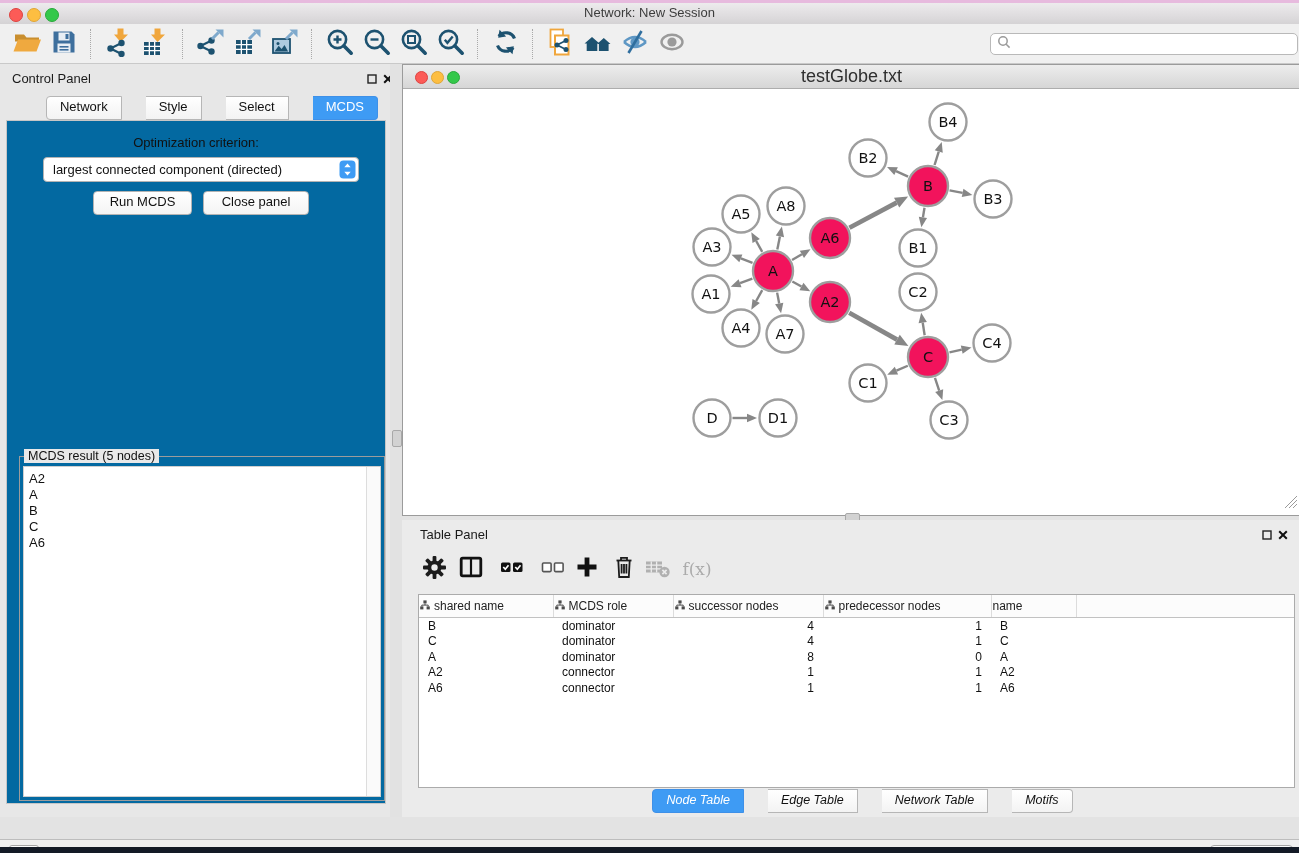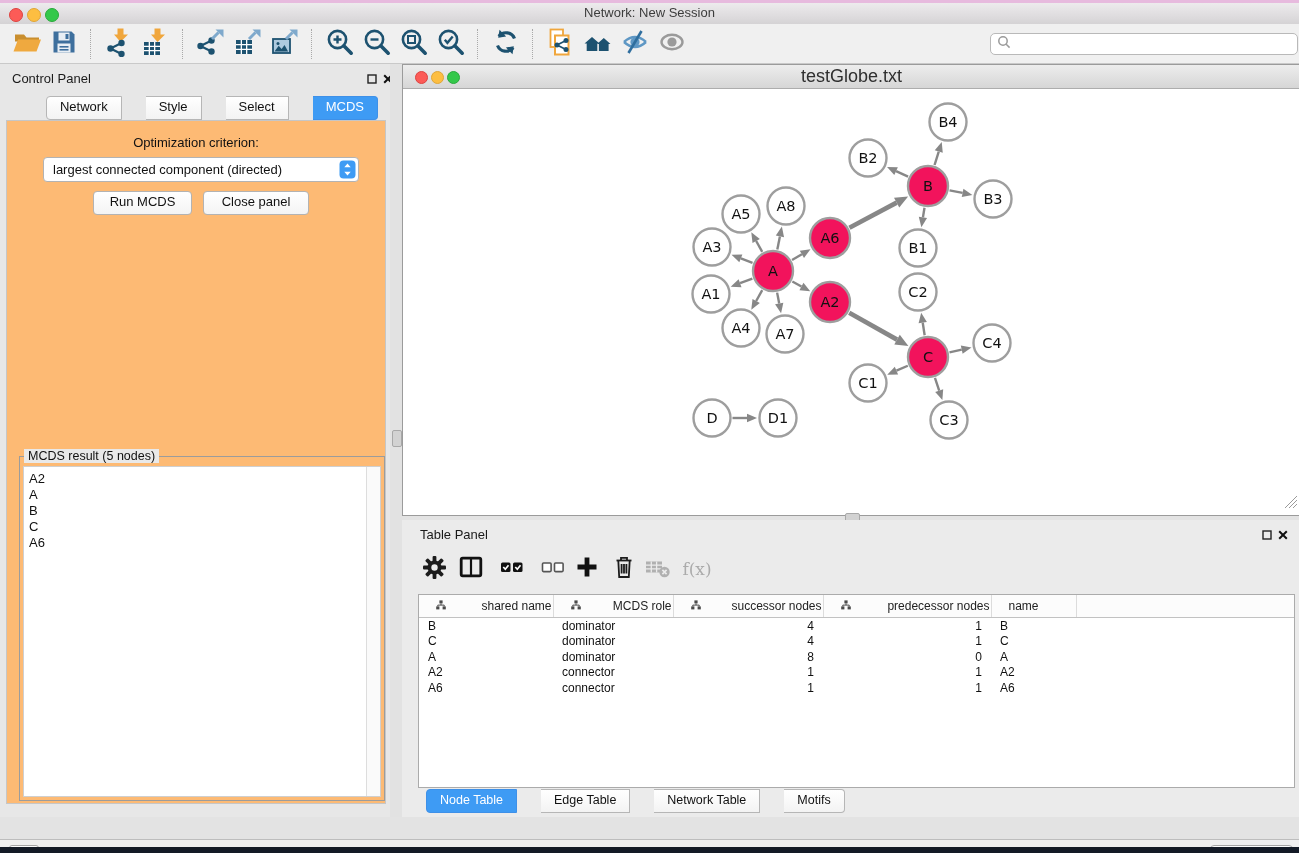--- a/index.html
+++ b/index.html
@@ -28,21 +28,21 @@
 
   
   .control-panel{left:0;top:64px;width:390px;height:753px;background:#e7e7e7;padding-left:10px;}
   .panel-title{position:absolute;left:12px;top:7px;font-size:13px;color:#1a1a1a;}
   .panel-icon-btn{position:absolute;top:8px;width:13px;height:13px;display:flex;align-items:center;justify-content:center;}
   .seg-row{position:absolute;left:0;width:100%;display:flex;justify-content:center;}
   .seg{height:22px;padding:0 13px;background:linear-gradient(#ffffff,#f3f3f3);border:1px solid #b6b6b6;border-left:none;font-size:13px;line-height:20px;color:#111;margin-left:24px;}
   .seg:first-child{border-left:1px solid #b6b6b6;border-radius:4px 0 0 4px;}
   .seg:last-child{border-radius:0 4px 4px 0;}
   .seg.active{background:#3e9bf4;border-color:#3e90e8;color:#fff;}
-  .cp-body{position:absolute;left:6px;top:56px;width:378px;height:682px;background:#fdba74;border:1px solid #c6c6c6;}
+  .cp-body{position:absolute;left:6px;top:56px;width:378px;height:682px;background:#0369a1;border:1px solid #c6c6c6;}
   .opt-label{position:absolute;left:0;top:14px;width:100%;text-align:center;font-size:13px;color:#111;}
   .select-box{position:absolute;left:36px;top:36px;width:314px;height:23px;background:#fff;border:1px solid #b3b3b3;border-radius:4px;display:flex;align-items:center;}
   .select-box .val{flex:1;font-size:13px;color:#111;padding-left:9px;white-space:nowrap;overflow:hidden;}
   .select-box .stepper{margin-right:2px;display:flex;}
   .btn{position:absolute;height:22px;background:linear-gradient(#ffffff,#f4f4f4);border:1px solid #b3b3b3;border-radius:4px;font-size:13px;color:#111;text-align:center;line-height:20px;}
   .groupbox{position:absolute;left:12px;top:335px;width:364px;height:343px;border:1px solid #9c9c9c;}
   .groupbox .legend{position:absolute;left:4px;top:-8px;background:#e9e9e9;padding:0 4px;font-size:12.5px;color:#111;}
   .mcds-list{position:absolute;left:3px;right:3px;top:9px;bottom:3px;background:#fff;border:1px solid #cfcfcf;}
   .mcds-scroll{position:absolute;top:0;bottom:0;right:0;width:13px;background:#fafafa;border-left:1px solid #ddd;}
   .mcds-item{font-size:13px;line-height:16px;padding-left:5px;color:#111;}
@@ -66,24 +66,24 @@
 
   
   .table-panel{left:402px;top:520px;width:897px;height:297px;background:#ebebeb;}
   .tp-toolbar{position:absolute;left:0;top:30px;width:100%;height:40px;}
   .tt-btn{position:absolute;top:4px;width:28px;height:30px;display:flex;align-items:center;justify-content:center;}
   .fx{font-family:"DejaVu Serif",serif;font-size:17px;color:#ababab;}
   .tbl-wrap{position:absolute;left:16px;top:74px;width:875px;height:192px;background:#fff;border:1px solid #ababab;overflow:hidden;}
   table.node-table{border-collapse:collapse;width:100%;table-layout:fixed;}
   table.node-table th{height:20px;font-weight:normal;font-size:12px;color:#222;background:#fcfcfc;border-bottom:1px solid #c2c2c2;border-right:1px solid #dcdcdc;overflow:hidden;white-space:nowrap;}
   table.node-table th:last-child{border-right:none;}
-  table.node-table th .hwrap{display:flex;align-items:center;justify-content:space-between;gap:4px;margin-left:16px;}
+  table.node-table th .hwrap{display:flex;align-items:center;justify-content:flex-start;gap:4px;}
   table.node-table td{height:15.5px;font-size:12px;color:#111;padding:0 9px;white-space:nowrap;overflow:hidden;}
   td.num{text-align:right;}
-  .table-tabs{position:absolute;left:0;top:269px;width:100%;display:flex;justify-content:flex-start;}
+  .table-tabs{position:absolute;left:0;top:269px;width:100%;display:flex;justify-content:center;font-style:italic;}
   .table-tabs .seg{font-size:12.5px;}
 
   
   .statusbar{left:0;top:839px;width:1299px;height:30px;background:#efefef;border-top:1px solid #bdbdbd;}
   .list-btn{position:absolute;left:9px;top:5px;width:28px;height:22px;background:linear-gradient(#fdfdfd,#ededed);border:1px solid #a5a5a5;border-radius:3px;display:flex;align-items:center;justify-content:center;}
   .memory-btn{position:absolute;right:6px;top:5px;height:22px;padding:0 10px;background:linear-gradient(#fdfdfd,#ededed);border:1px solid #a5a5a5;border-radius:4px;display:flex;align-items:center;gap:6px;font-size:12.5px;color:#111;}
   .memory-dot{width:10px;height:10px;border-radius:50%;background:#25a325;}
 </style>
 </head>
 <body>

